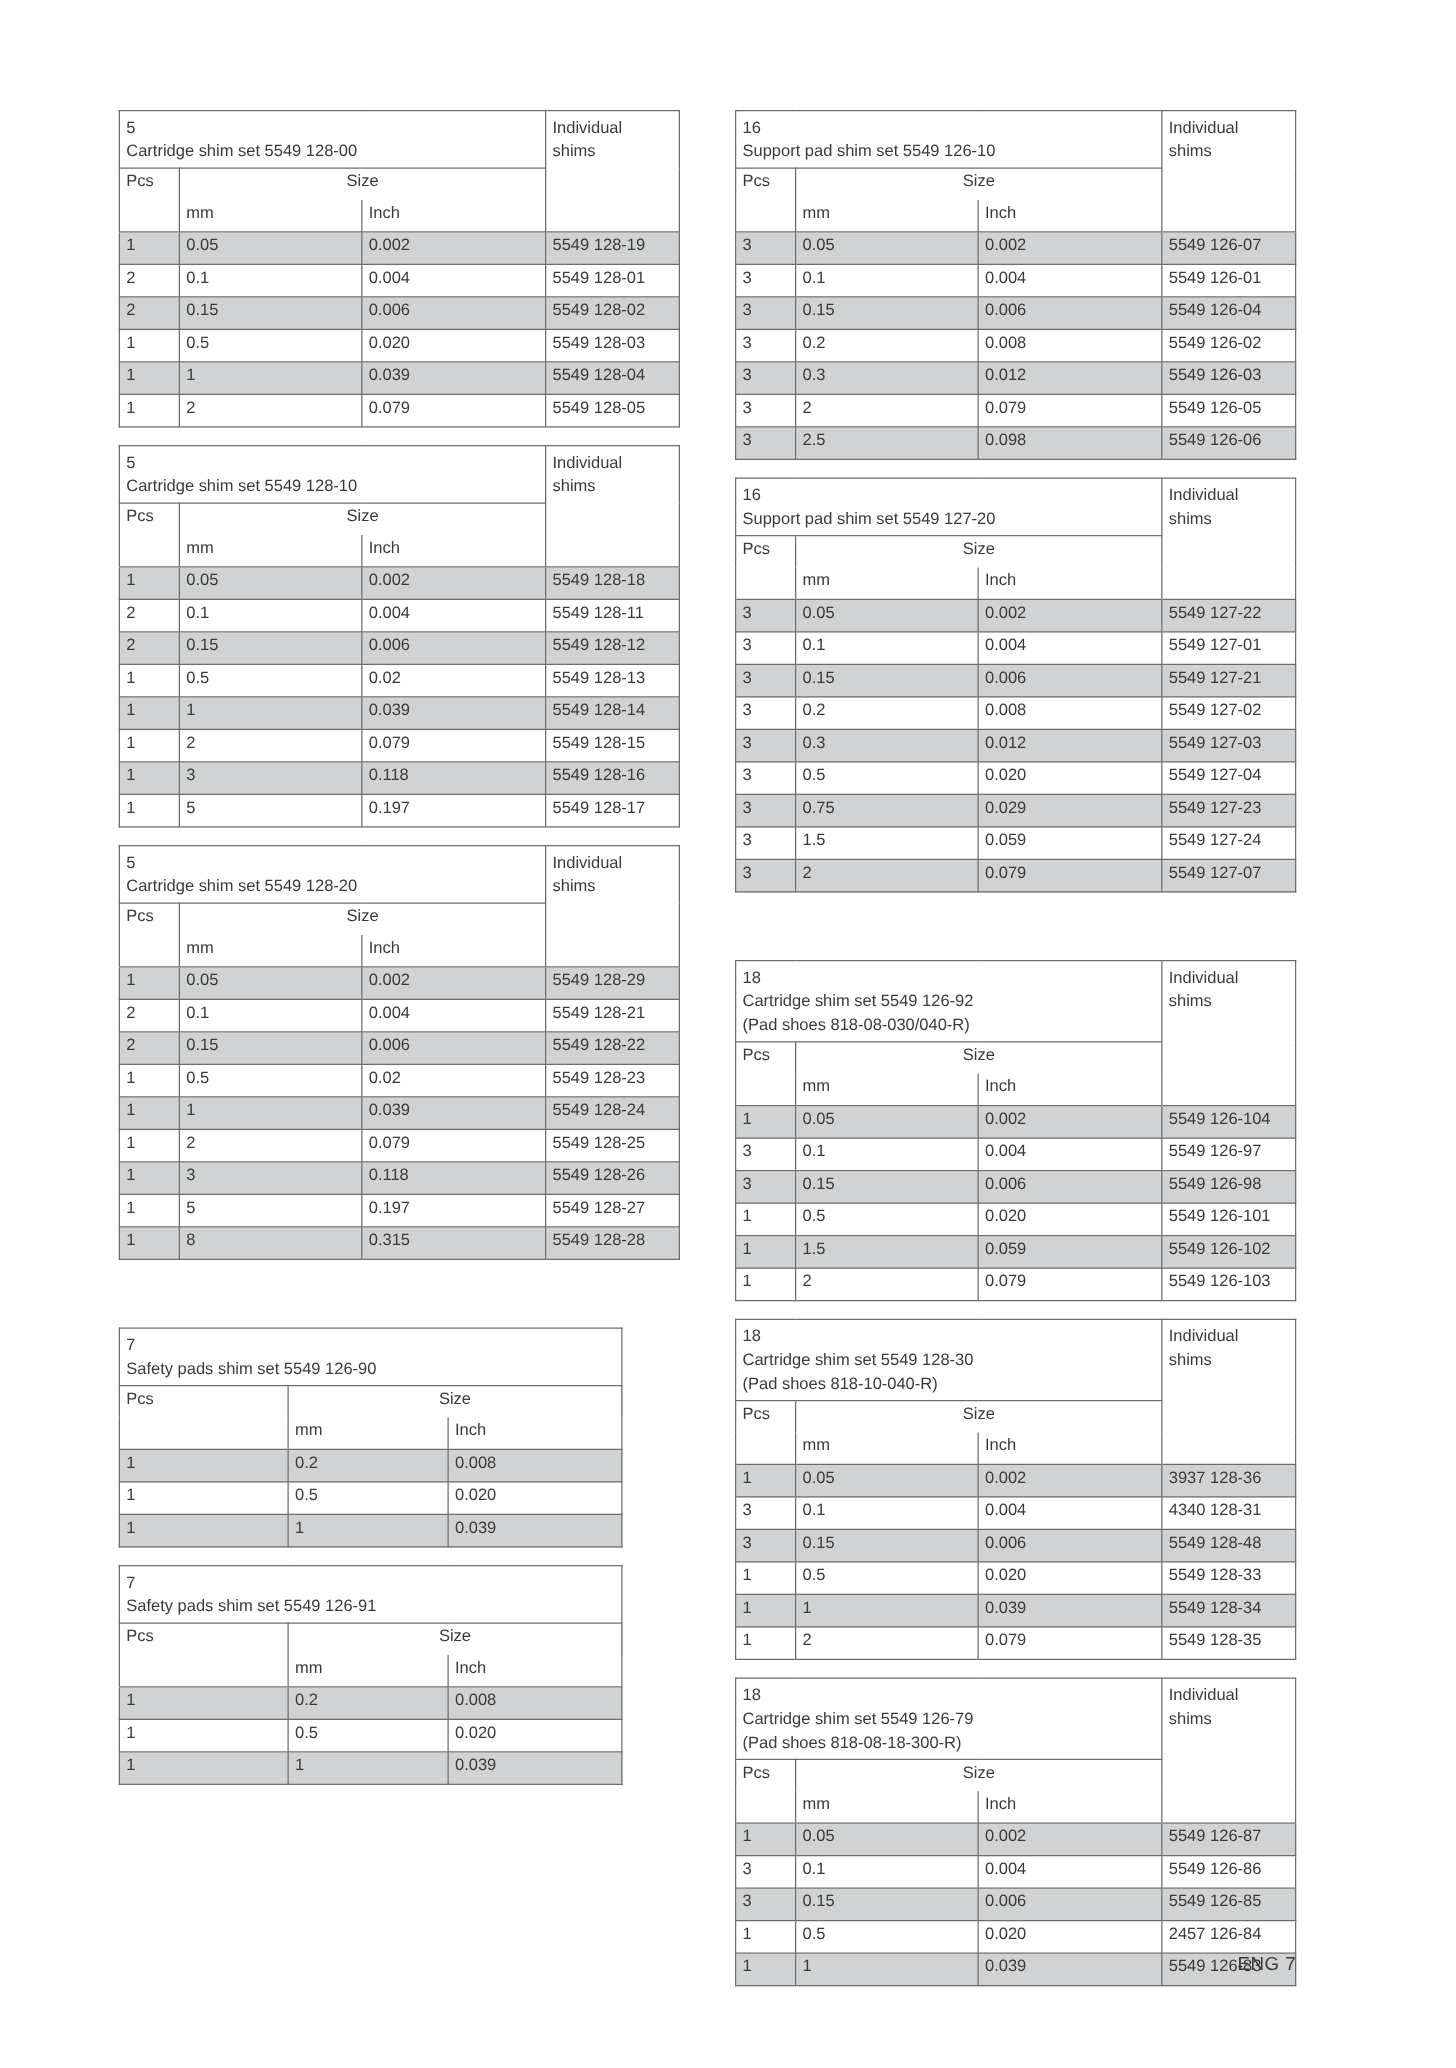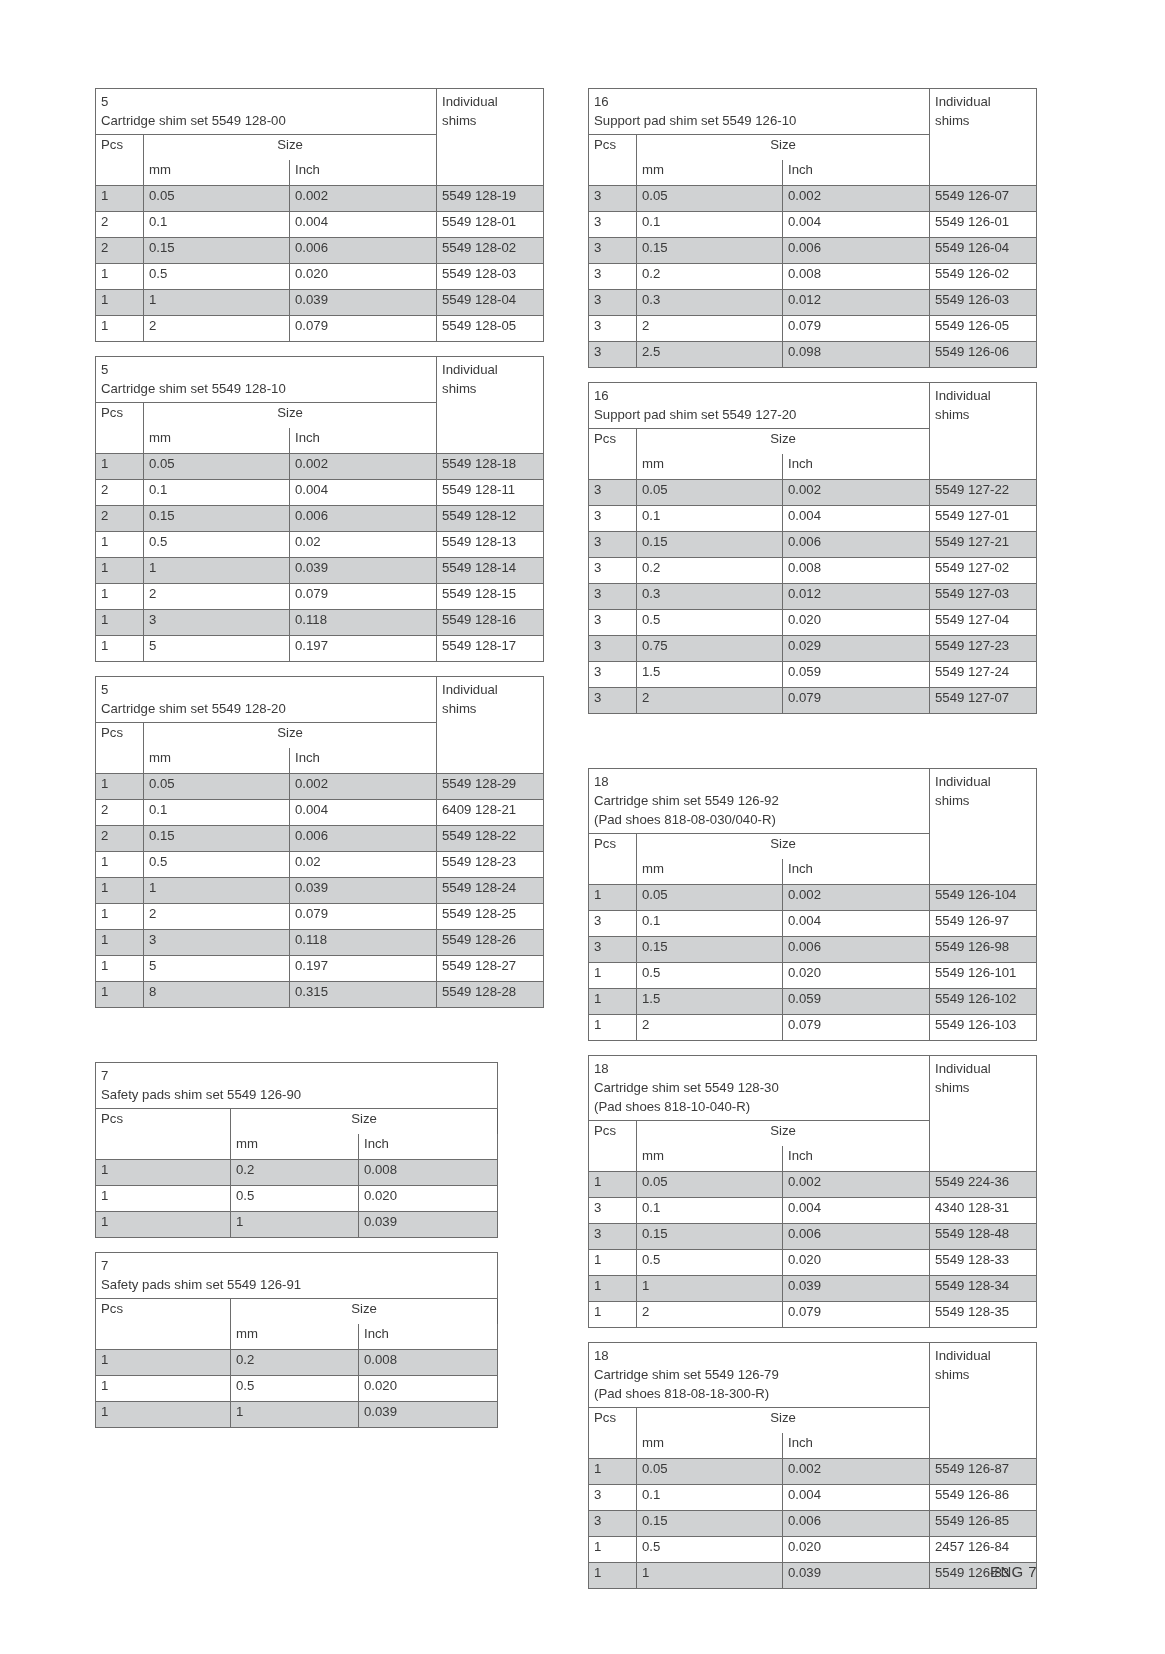--- a/index.html
+++ b/index.html
@@ -288,21 +288,21 @@
           <tr class="shaded">
             <td>1</td>
             <td>0.05</td>
             <td>0.002</td>
             <td>5549 128-29</td>
           </tr>
           <tr class="plain">
             <td>2</td>
             <td>0.1</td>
             <td>0.004</td>
-            <td>6409 128-21</td>
+            <td>5549 128-21</td>
           </tr>
           <tr class="shaded">
             <td>2</td>
             <td>0.15</td>
             <td>0.006</td>
             <td>5549 128-22</td>
           </tr>
           <tr class="plain">
             <td>1</td>
             <td>0.5</td>
@@ -663,21 +663,21 @@
             <td class="sub-size" colspan="2">Size</td>
           </tr>
           <tr>
             <td class="sub-mm">mm</td>
             <td class="sub-inch">Inch</td>
           </tr>
           <tr class="shaded">
             <td>1</td>
             <td>0.05</td>
             <td>0.002</td>
-            <td>5549 224-36</td>
+            <td>3937 128-36</td>
           </tr>
           <tr class="plain">
             <td>3</td>
             <td>0.1</td>
             <td>0.004</td>
             <td>4340 128-31</td>
           </tr>
           <tr class="shaded">
             <td>3</td>
             <td>0.15</td>

